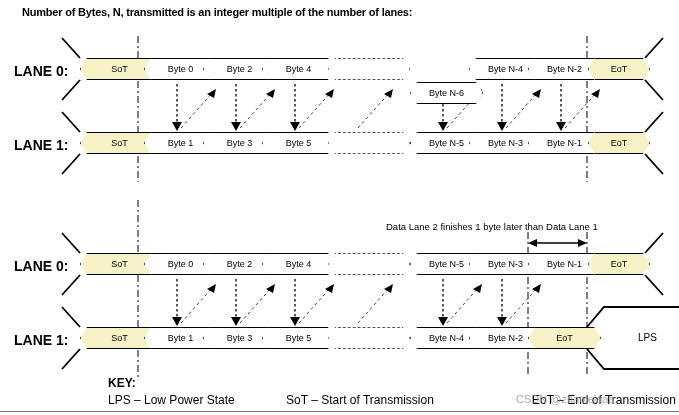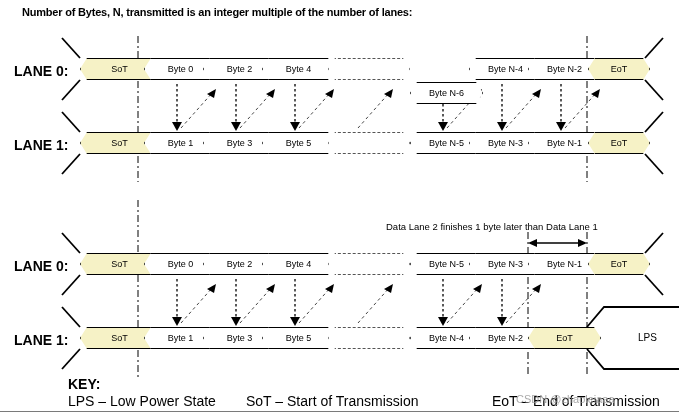--- a/index.html
+++ b/index.html
@@ -15,21 +15,21 @@
     position:absolute;font-size:11px;font-weight:bold;white-space:nowrap;
     letter-spacing:-0.2px;
   }
   .lane-label{
     position:absolute;font-size:14px;font-weight:bold;white-space:nowrap;
   }
   .annot{
     position:absolute;font-size:9.5px;white-space:nowrap;
   }
   .keyword{
-    position:absolute;font-size:14px;white-space:nowrap;
+    position:absolute;font-size:12px;white-space:nowrap;margin-left:40px;
   }
   .key-title{font-weight:bold;}
 
   
   .cell{
     position:absolute;
     display:flex;align-items:center;justify-content:center;
     font-size:9px;white-space:nowrap;
     box-sizing:border-box;
     background:#ffffff;

